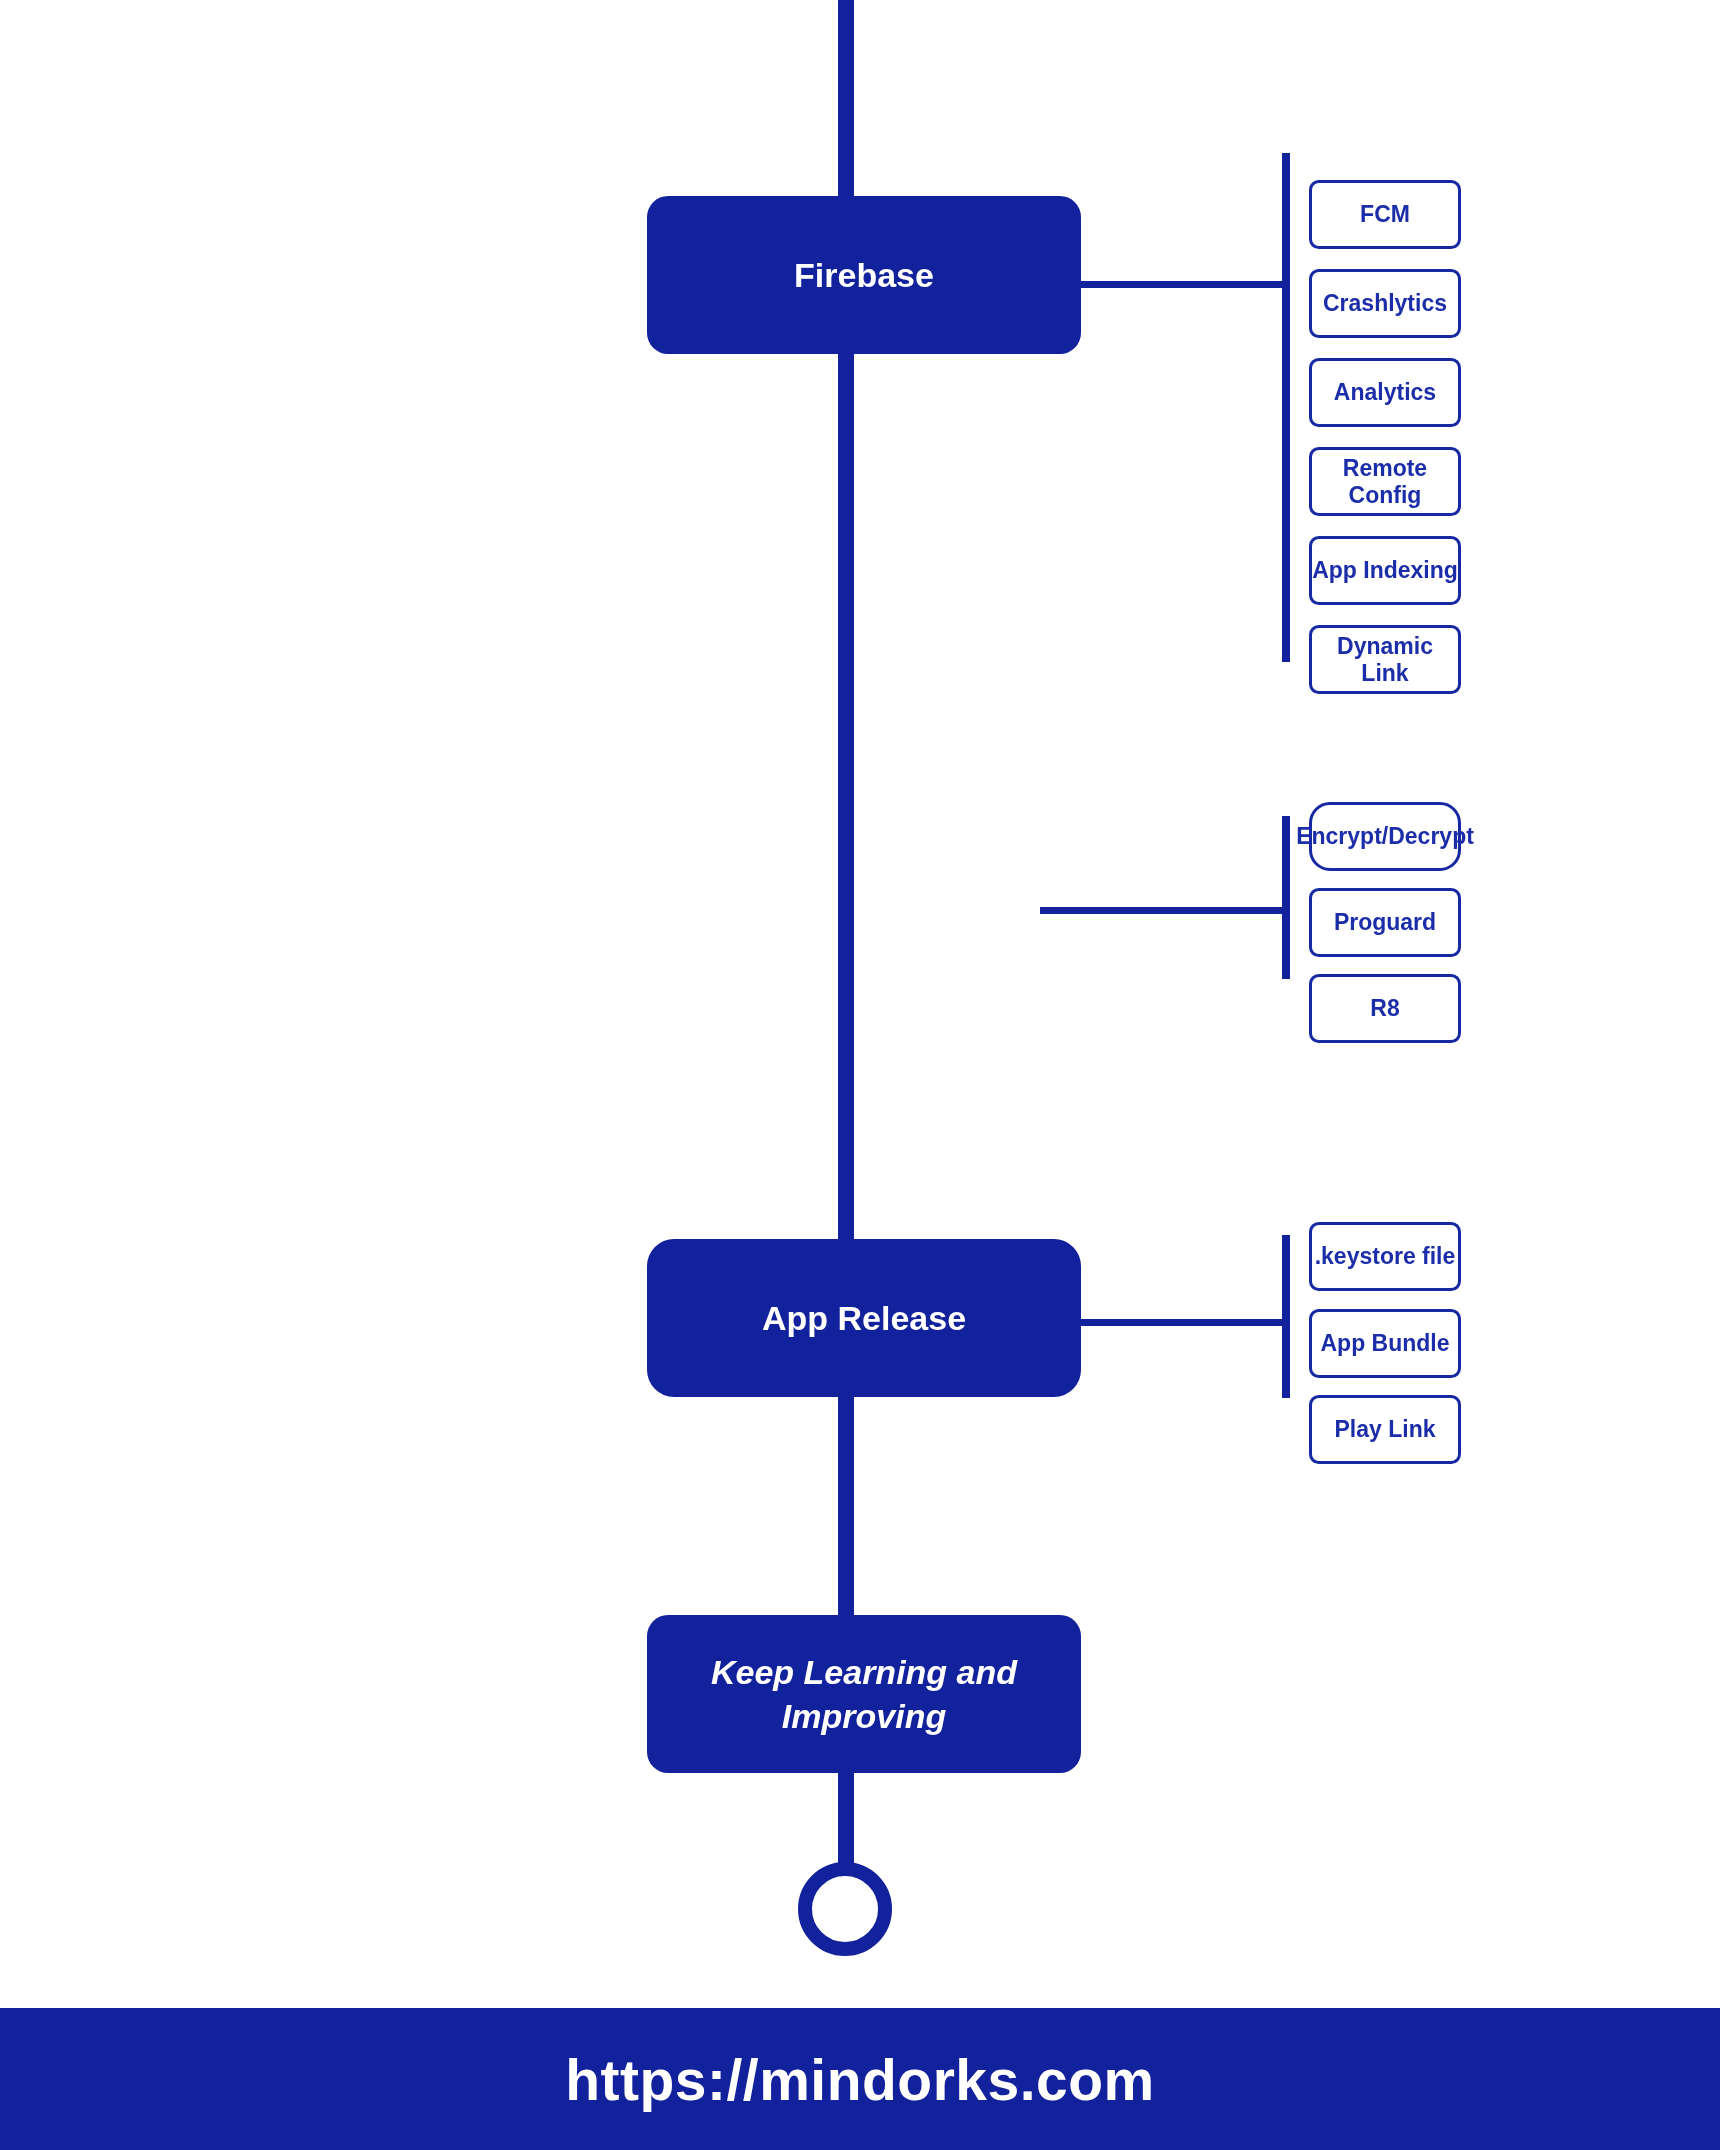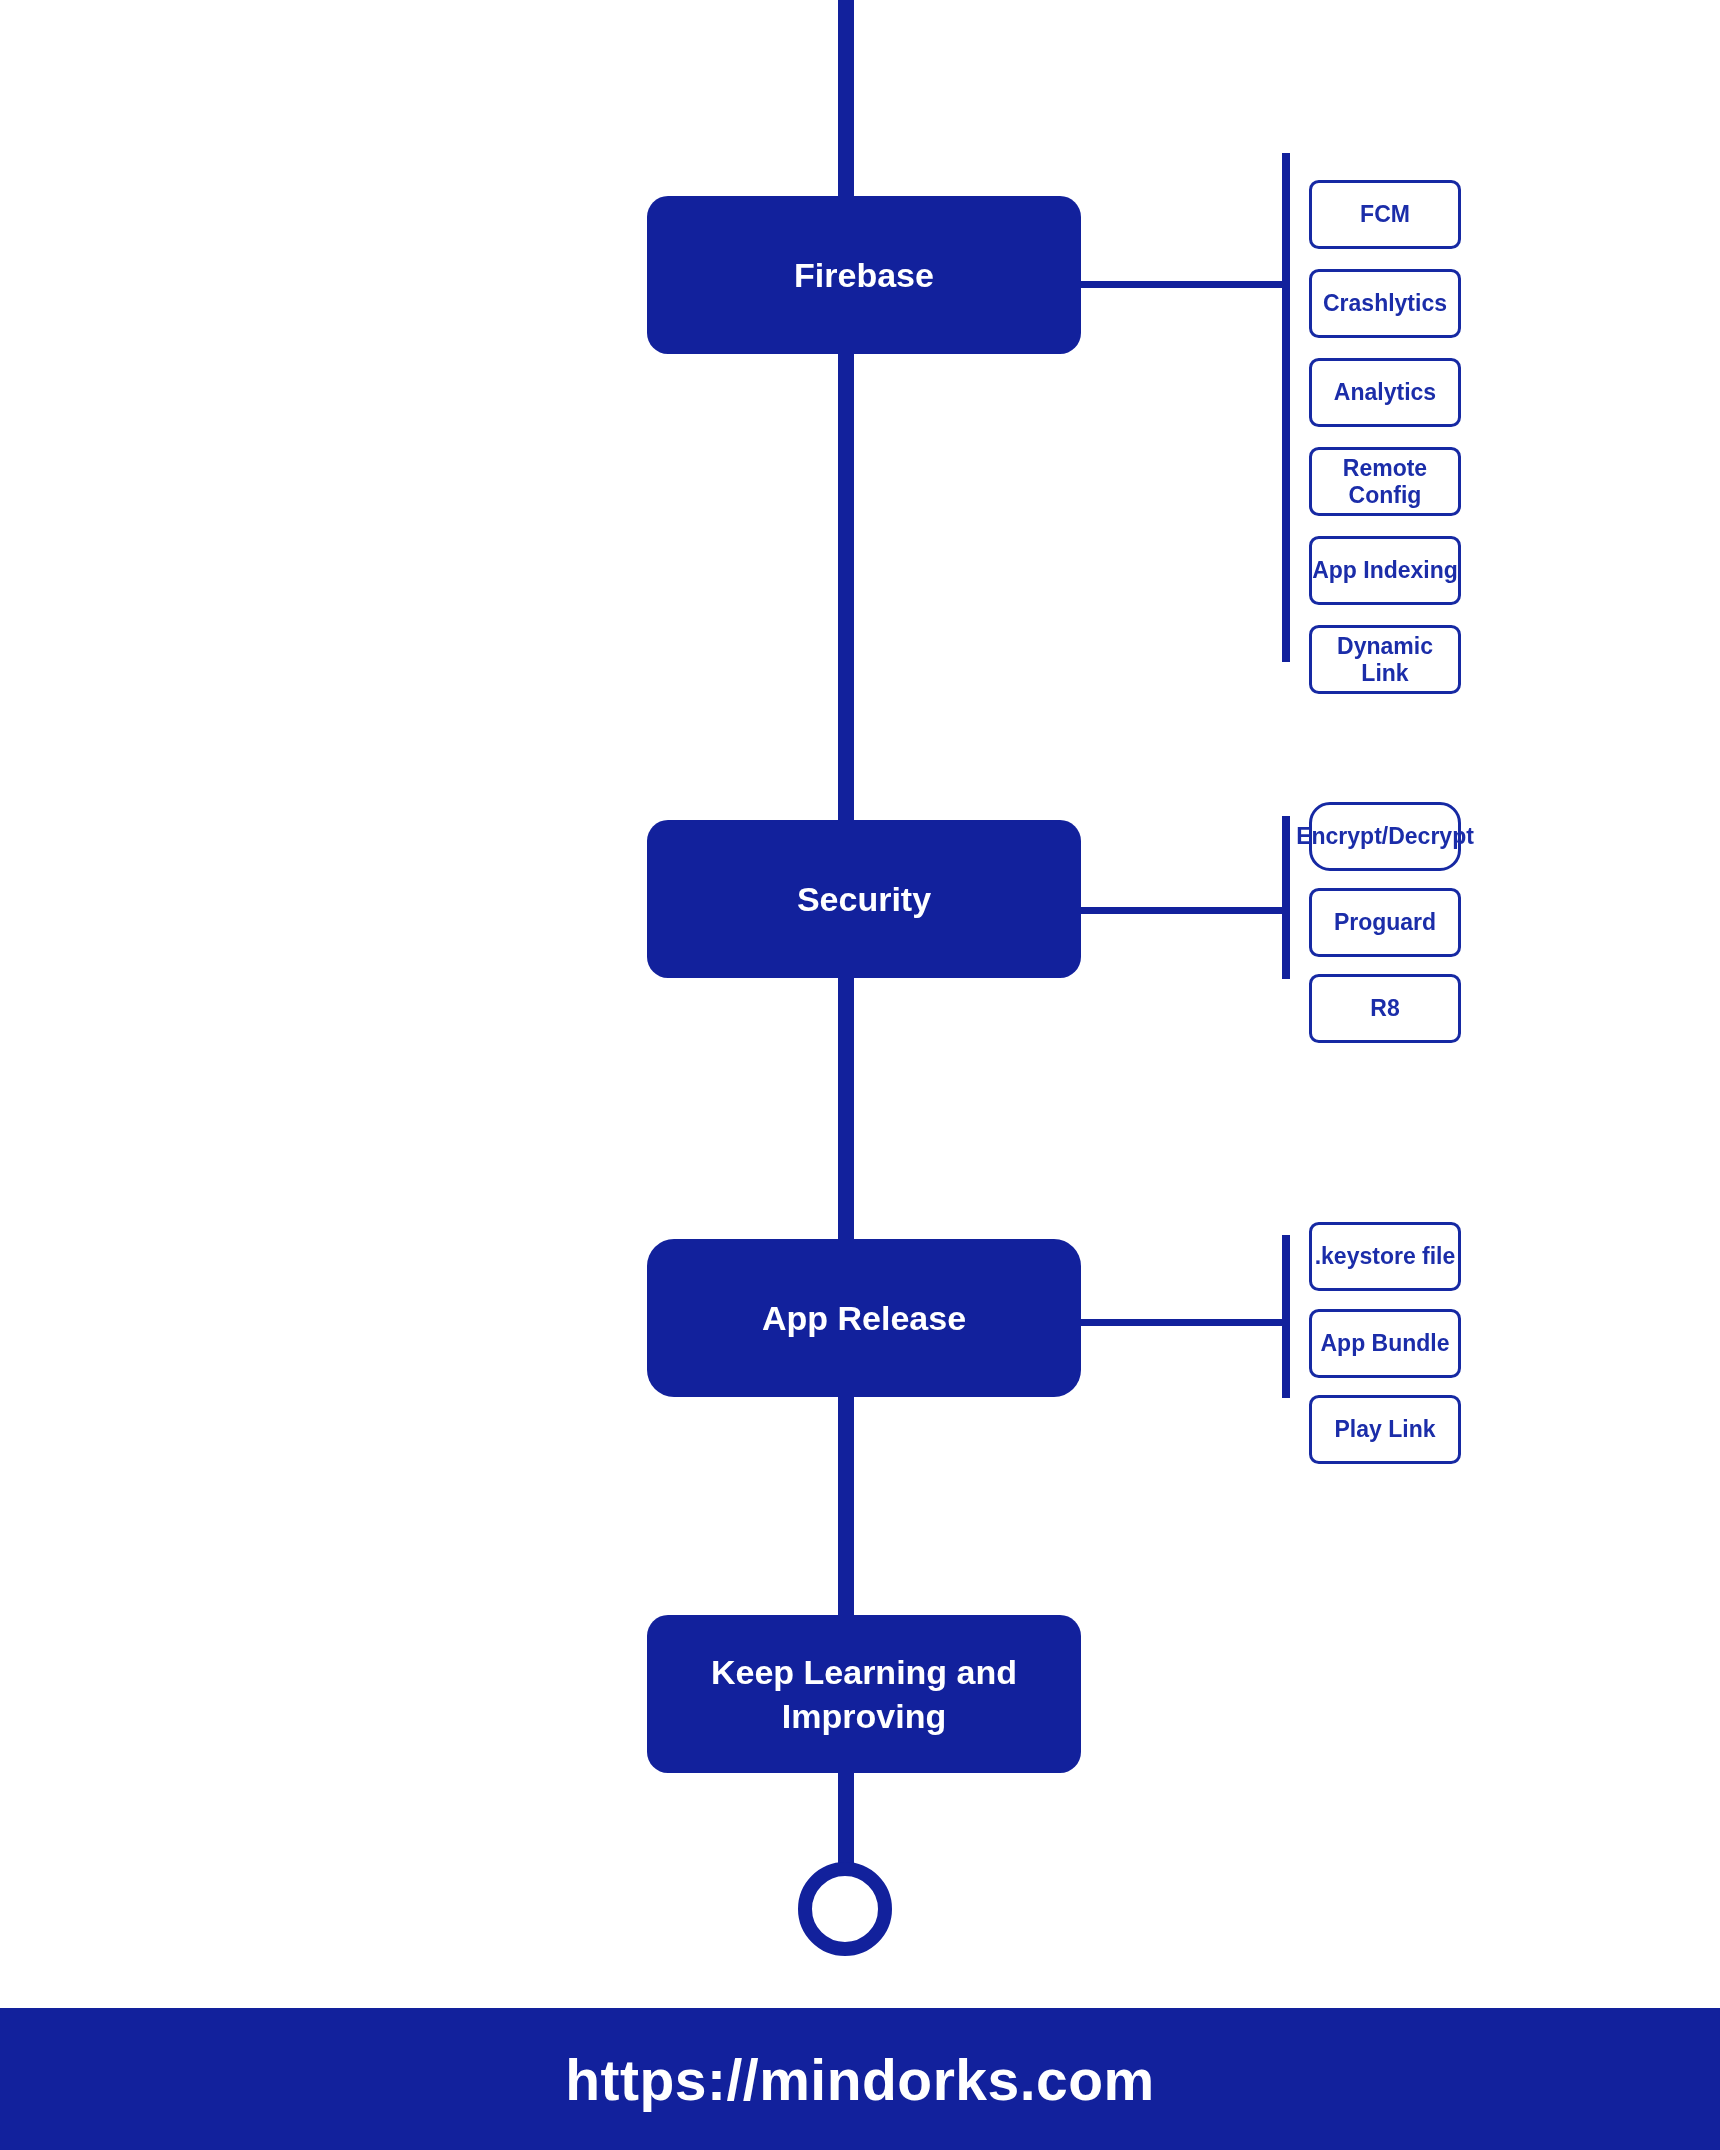--- a/index.html
+++ b/index.html
@@ -106,23 +106,20 @@
   </div>
   <div class="leaf" style="top:508px;">
     <span>App Indexing</span>
   </div>
   <div class="leaf" style="top:597px;">
     <span>Dynamic Link</span>
   </div>
 
   <div class="hconn" style="top:907px;"></div>
   <div class="vbar" style="top:816px; height:163px;"></div>
-  <div class="node" style="top:820px;">
-    <span>Security</span>
-  </div>
   <div class="leaf" style="top:774px;border-radius:21px;">
     <span>Encrypt/Decrypt</span>
   </div>
   <div class="leaf" style="top:860px;">
     <span>Proguard</span>
   </div>
   <div class="leaf" style="top:946px;">
     <span>R8</span>
   </div>
 
@@ -134,21 +131,21 @@
   <div class="leaf" style="top:1194px;">
     <span>.keystore file</span>
   </div>
   <div class="leaf" style="top:1281px;">
     <span>App Bundle</span>
   </div>
   <div class="leaf" style="top:1367px;">
     <span>Play Link</span>
   </div>
 
-  <div class="node" style="top:1615px;">
+  <div class="node" style="top:1615px;font-style:italic;">
     <span>Keep Learning and Improving</span>
   </div>
 
   <div class="end-circle"></div>
 
   <div class="footer">
     <span class="footer-url">https://mindorks.com</span>
   </div>
 
 </div>

